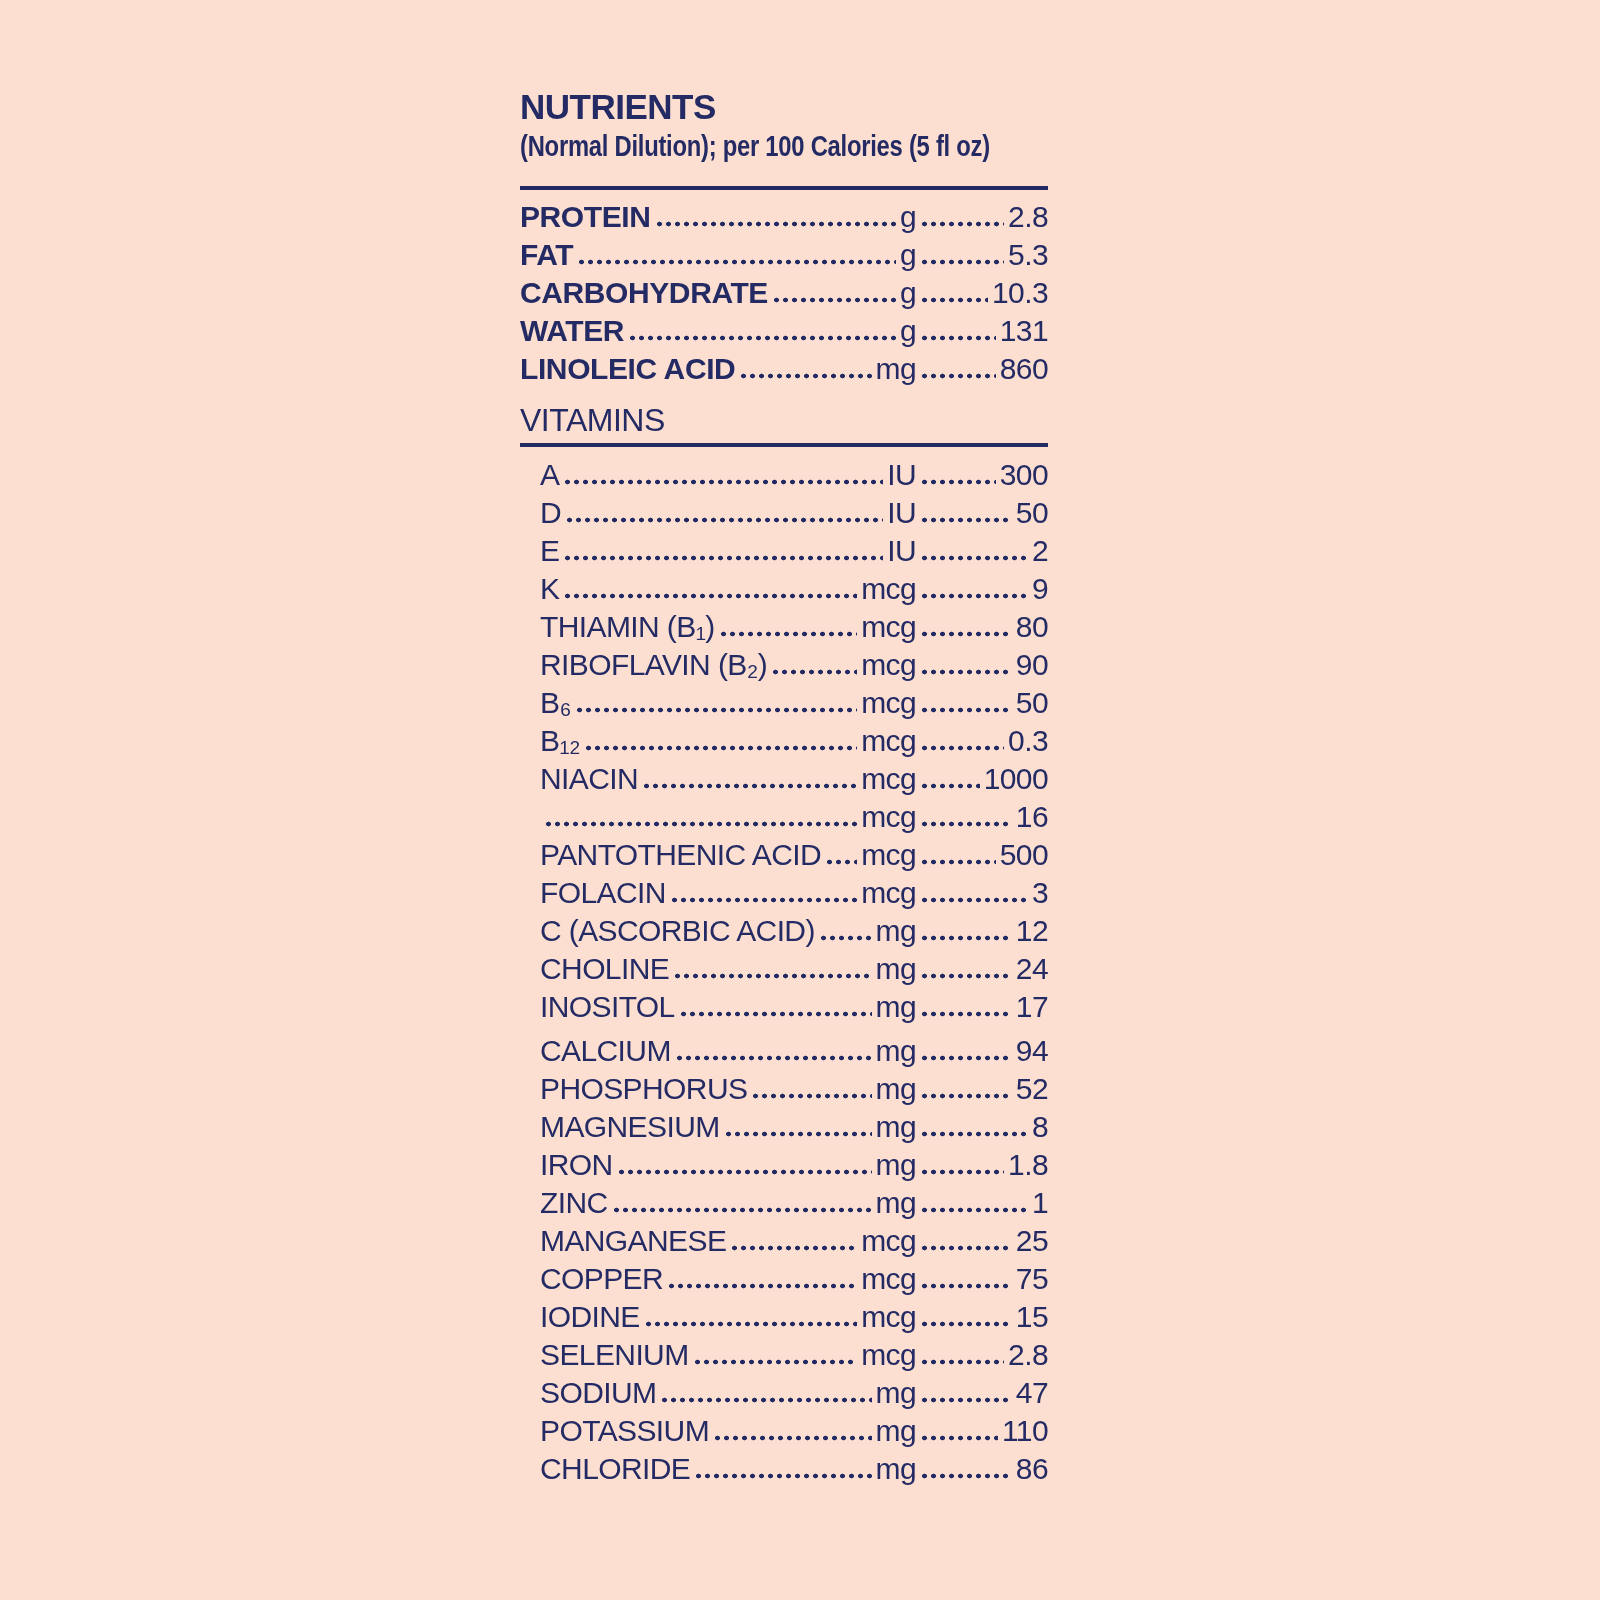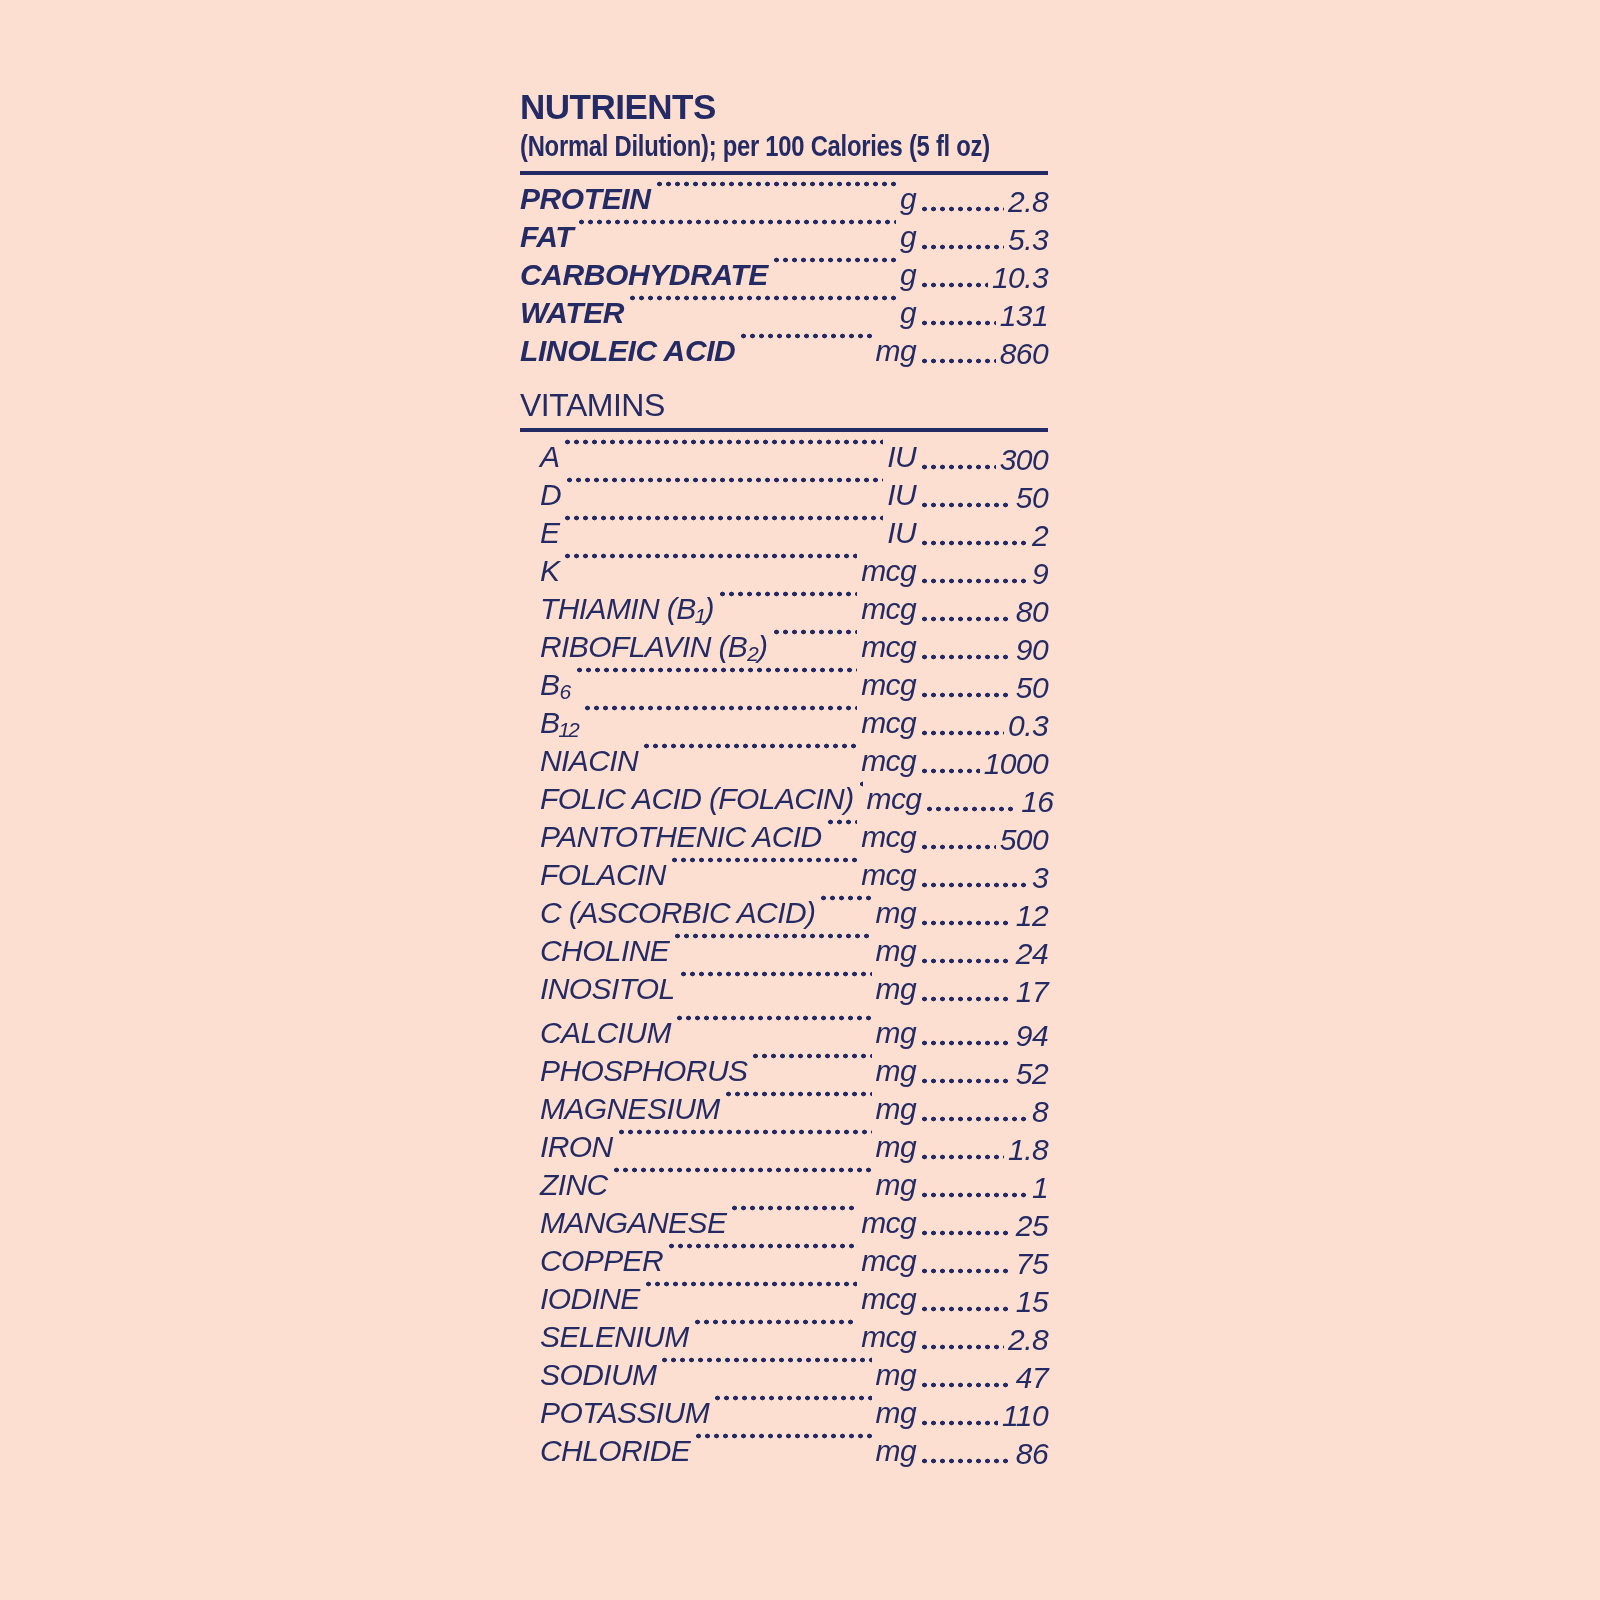--- a/index.html
+++ b/index.html
@@ -13,21 +13,21 @@
     overflow: hidden;
   }
   .panel {
     position: absolute;
     left: 520px;
     top: 86px;
     width: 528px;
   }
   .hdr {
     border-bottom: 4px solid #242b64;
-    padding-bottom: 7px;
+    padding-bottom: 22px;
   }
   .title {
     font-size: 35px;
     font-weight: bold;
     letter-spacing: -0.5px;
     line-height: 42px;
   }
   .subtitle {
     font-size: 29px;
     font-weight: bold;
@@ -43,25 +43,25 @@
     font-weight: normal;
     letter-spacing: -0.5px;
     line-height: 38px;
     border-bottom: 4px solid #242b64;
     padding: 9px 0 4px 0;
     margin-bottom: 7px;
   }
   .section { margin-top: 6px; }
   .row {
     display: flex;
+    align-items: flex-end;
     height: 38px;
     font-size: 30px;
     line-height: 35px;
     letter-spacing: -0.6px;
-    font-style: italic;
   }
   .section.indent .row { padding-left: 20px; }
   .row.bold .name { font-weight: bold; letter-spacing: -0.4px; }
   .name, .unit, .value { white-space: nowrap; }
   .dots {
     flex: 1 1 auto;
     min-width: 5px;
     height: 6px;
     margin: 0 4px 7px 4px;
     background-image: radial-gradient(circle, #242b64 2.1px, rgba(36,43,100,0) 2.7px);
@@ -210,21 +210,20 @@
         <div class="row">
           <span class="name">NIACIN</span>
           <span class="dots"></span>
           <span class="unit">mcg</span>
           <span class="tail">
             <span class="dots"></span>
             <span class="value">1000</span>
           </span>
         </div>
         <div class="row">
-          <span class="name">FOLIC ACID (FOLACIN)</span>
           <span class="dots"></span>
           <span class="unit">mcg</span>
           <span class="tail">
             <span class="dots"></span>
             <span class="value">16</span>
           </span>
         </div>
         <div class="row">
           <span class="name">PANTOTHENIC ACID</span>
           <span class="dots"></span>

